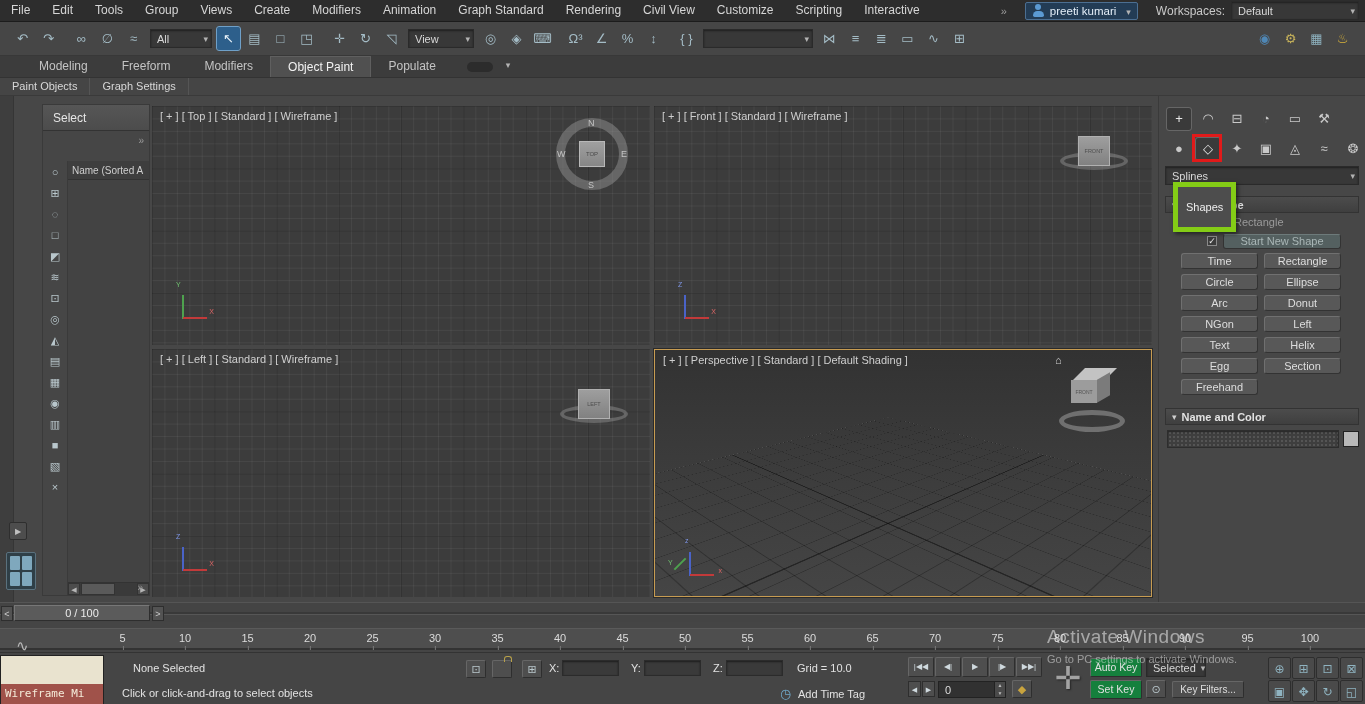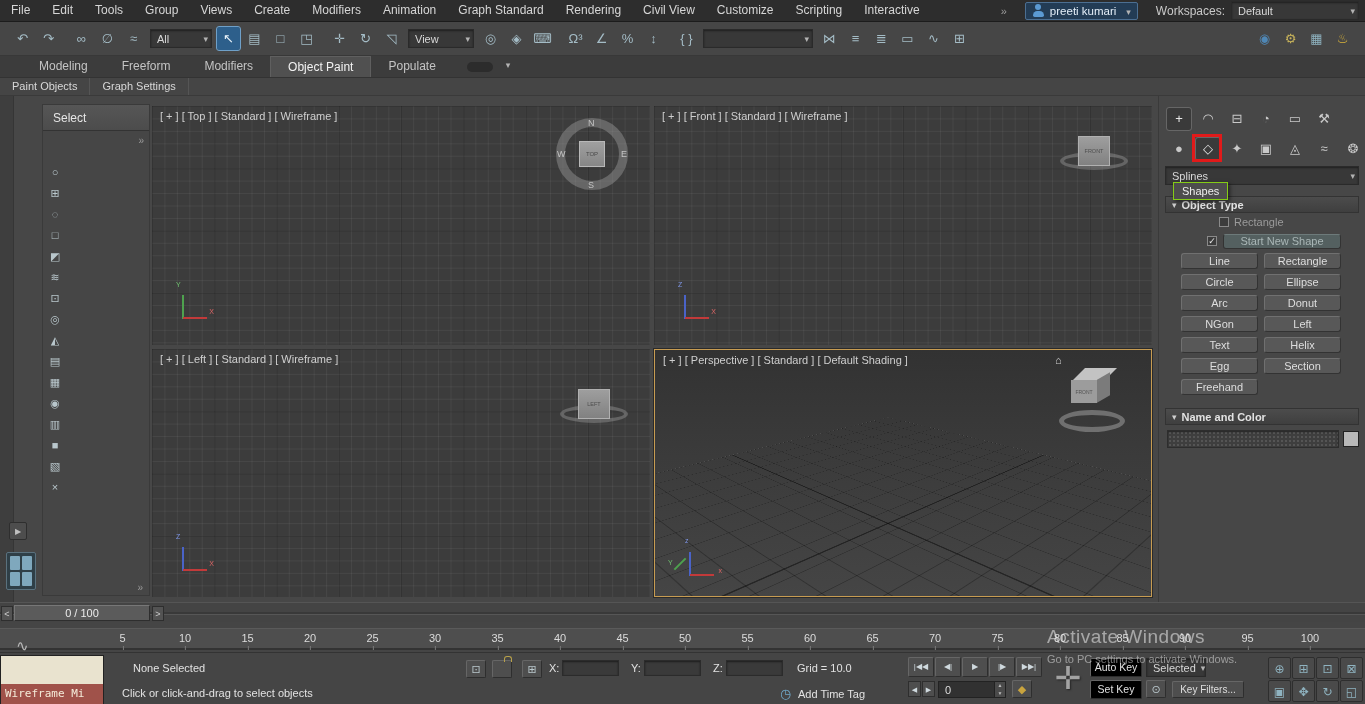--- a/index.html
+++ b/index.html
@@ -79,21 +79,21 @@
 .axv{position:absolute;left:14px;bottom:8px;width:2px;height:24px}
 .axh{position:absolute;left:15px;bottom:8px;width:24px;height:2px}
 .axd{position:absolute;left:4px;bottom:12px;width:2px;height:16px;transform:rotate(45deg)}
 .axlab{position:absolute;font-size:7px}
 
 .cpanel{left:1158px;top:96px;width:207px;height:506px;background:#474747;border-left:1px solid #3a3a3a}
 .cp-row{position:absolute;left:8px;display:flex;gap:5px}
 .cp-row .icon-btn{width:24px;height:22px;line-height:22px;color:#c9c9c9}
 .cp-row .icon-btn.active{background:#3a3a3a;outline:1px solid #666;color:#e8e8e8}
 .red-box{position:absolute;left:33px;top:38px;width:30px;height:28px;border:3px solid #e11a1a;z-index:8}
-.cp-tooltip{position:absolute;left:14px;top:86px;background:#4d4d4d;border:1px solid #84cc16;box-shadow:2px 2px 4px rgba(0,0,0,.5);padding:2px 8px;font-size:11px;color:#eee;z-index:9}
+.cp-tooltip{position:absolute;left:14px;top:86px;background:#4d4d4d;border:5px solid #84cc16;box-shadow:2px 2px 4px rgba(0,0,0,.5);padding:14px 8px;font-size:11px;color:#eee;z-index:9}
 .rollout{position:absolute;left:6px;width:194px;height:17px;background:linear-gradient(#4c4c4c,#3f3f3f);border:1px solid #333;color:#e2e2e2;font-size:11px;font-weight:bold;display:flex;align-items:center;padding:7px 6px;gap:5px}
 .rollout::before{content:"▾";font-size:9px;color:#cfcfcf;font-weight:normal}
 .checkbox{width:10px;height:10px;background:#3c3c3c;border:1px solid #8a8a8a;display:inline-flex;align-items:center;justify-content:center;font-size:9px;color:#e6e6e6;flex:none}
 .btn3d{background:#585858;border:1px solid #333;border-top-color:#707070;border-left-color:#707070;border-radius:3px;color:#dedede;font-size:11px;text-align:center;line-height:14px}
 .shape-grid{position:absolute;left:22px;top:157px;width:160px;display:grid;grid-template-columns:77px 77px;gap:5px 6px}
 .shape-btn{height:16px;line-height:14px}
 .snshape{position:absolute;left:64px;top:138px;width:118px;height:15px;background:#546060;border:1px solid #333;border-top-color:#6d7a7a;color:#a9b6b6;font-size:11px;text-align:center;line-height:13px;border-radius:3px}
 .name-field{position:absolute;left:8px;top:334px;width:172px;height:18px;background:#3e3e3e;border:1px solid #2d2d2d;box-shadow:inset 0 1px 2px rgba(0,0,0,.4);background-image:radial-gradient(rgba(255,255,255,.12) 1px,transparent 1px);background-size:4px 4px}
 .color-swatch{position:absolute;left:184px;top:335px;width:16px;height:16px;background:#b9b9b9;border:1px solid #222}
 
@@ -117,21 +117,21 @@
 .lockg::before{content:"";position:absolute;top:-5px;left:2px;width:6px;height:5px;border:1.5px solid #b8a14a;border-bottom:none;border-radius:3px 3px 0 0}
 .play-group{position:absolute;left:908px;top:4px;display:flex;gap:1px}
 .play-group .pbtn{width:26px;height:20px;background:#4e4e4e;border:1px solid #2e2e2e;border-top-color:#666;border-left-color:#666;color:#cfd9de;font-size:8px;text-align:center;line-height:18px;border-radius:2px}
 .keynav{position:absolute;left:908px;top:28px;display:flex;gap:1px}
 .keynav .kbtn{width:13px;height:16px;background:#4e4e4e;border:1px solid #2e2e2e;color:#cfd9de;font-size:7px;text-align:center;line-height:15px}
 .frame-box{position:absolute;left:938px;top:28px;width:68px;height:17px;background:#313131;border:1px solid #222;display:flex;align-items:center}
 .frame-box .fv{flex:1;padding-left:6px;font-size:11px;color:#ddd}
 .spin{width:11px;display:flex;flex-direction:column;border-left:1px solid #222}
 .spin span{height:7.5px;background:#4a4a4a;font-size:5px;color:#bbb;text-align:center;line-height:7px}
 .bigmove{position:absolute;left:1048px;top:4px;width:40px;height:42px;font-size:32px;line-height:42px;text-align:center;color:#a3a3a3;text-shadow:1px 1px 2px rgba(0,0,0,.5)}
-.skbtn{position:absolute;width:52px;height:19px;background:#000000;border:1px solid #2e2e2e;border-top-color:#666;border-left-color:#666;color:#e0e0e0;font-size:10.5px;text-align:center;line-height:17px;border-radius:2px}
+.skbtn{position:absolute;width:52px;height:19px;background:#15803d;border:1px solid #2e2e2e;border-top-color:#666;border-left-color:#666;color:#e0e0e0;font-size:10.5px;text-align:center;line-height:17px;border-radius:2px}
 .kfbtn{position:absolute;left:1172px;top:28px;width:72px;height:17px;background:#4e4e4e;border:1px solid #2e2e2e;border-top-color:#666;border-left-color:#666;color:#dedede;font-size:10px;text-align:center;line-height:15px;border-radius:2px}
 .nav-grid{position:absolute;left:1268px;top:4px;width:96px;display:grid;grid-template-columns:repeat(4,23px);gap:1px}
 .nav-grid .icon-btn{width:23px;height:22px;line-height:22px;background:#4a4a4a;border:1px solid #2e2e2e;color:#8fb3c0;font-size:12px}
 
 .wm-title{position:absolute;left:1047px;top:626px;font-size:19px;color:rgba(240,240,240,.55);z-index:60;pointer-events:none;letter-spacing:.5px}
 .wm-sub{position:absolute;left:1047px;top:653px;font-size:11px;color:rgba(240,240,240,.5);z-index:60;pointer-events:none}
 </style>
 </head>
 <body>
 
@@ -273,20 +273,29 @@
         <div class="icon-btn">◎</div>
         <div class="icon-btn">◭</div>
         <div class="icon-btn">▤</div>
         <div class="icon-btn">▦</div>
         <div class="icon-btn">◉</div>
         <div class="icon-btn">▥</div>
         <div class="icon-btn">■</div>
         <div class="icon-btn">▧</div>
         <div class="icon-btn">×</div>
       </div>
+    <div class="se-list">
+      <div class="se-colhead">Name (Sorted A</div>
+      <div class="se-rows"></div>
+      <div class="se-scroll">
+        <div class="sb">◀</div>
+        <div class="se-thumb"></div>
+        <div class="sb" style="margin-left:auto">▶</div>
+      </div>
+    </div>
   </div>
   <span class="se-expand2">»</span>
 </div>
 
 <div class="vp vp-ortho" style="left:152px;top:106px;width:498px;height:239px">
   <div class="vp-label">[ + ] [ Top ] [ Standard ] [ Wireframe ]</div>
   <div class="compass">
     <div class="c-ring"></div>
     <span class="c-letter" style="left:32px;top:0">N</span>
     <span class="c-letter" style="left:32px;bottom:0">S</span>
@@ -376,21 +385,21 @@
     <span>Object Type</span>
   </div>
   <div class="ab" style="left:60px;top:120px;display:flex;align-items:center;gap:5px">
     <span class="checkbox"></span>
     <span style="font-size:11px;color:#9b9b9b">Rectangle</span>
   </div>
   <span class="checkbox ab" style="left:48px;top:140px">✓</span>
   <div class="snshape">Start New Shape</div>
   <div class="shape-grid">
 
-  <div class="btn3d shape-btn">Line</div>
+  <div class="btn3d shape-btn">Time</div>
       <div class="btn3d shape-btn">Rectangle</div>
       <div class="btn3d shape-btn">Circle</div>
       <div class="btn3d shape-btn">Ellipse</div>
       <div class="btn3d shape-btn">Arc</div>
       <div class="btn3d shape-btn">Donut</div>
       <div class="btn3d shape-btn">NGon</div>
       <div class="btn3d shape-btn">Left</div>
       <div class="btn3d shape-btn">Text</div>
       <div class="btn3d shape-btn">Helix</div>
       <div class="btn3d shape-btn">Egg</div>

